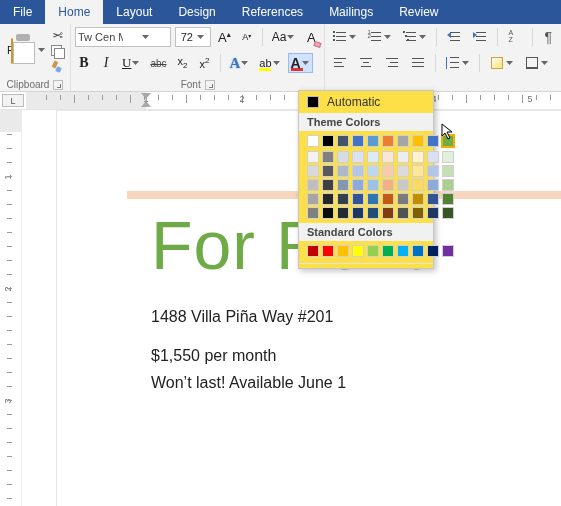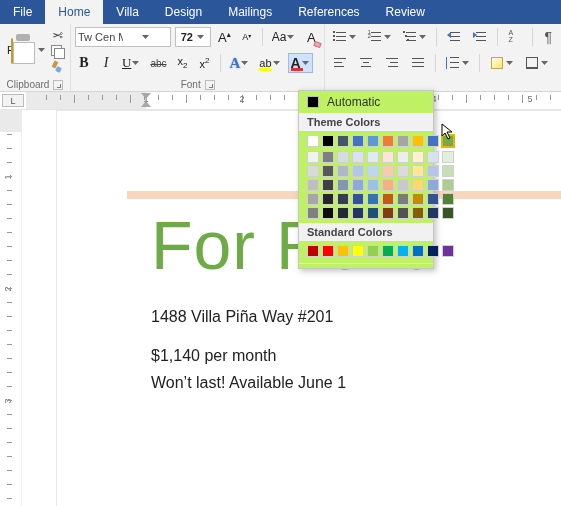--- a/index.html
+++ b/index.html
@@ -29,21 +29,21 @@
   .clip-icon .board { position:absolute; inset:4px 4px 2px 4px; background:#f7e09b; border:1px solid #c69a2d; border-radius:2px;}
   .clip-icon .clip { position:absolute; top:0; left:9px; width:14px; height:7px; background:#b0b0b0; border-radius:2px;}
   .clip-icon .paper { position:absolute; top:8px; left:6px; width:22px; height:22px; background:#fff; border:1px solid #bbb;}
   .clip-side { display:flex; flex-direction:column; gap:2px; padding:2px 0 0 0;}
   .mini { width:18px; height:14px; display:flex; align-items:center; justify-content:center; }
 
   
   .fontname { width:96px; height:20px; border:1px solid #c0c0c0; background:#fff; display:flex; align-items:center; padding:0 2px; font-size:11px; color:#444; }
   .fontname span { flex:1; white-space:nowrap; overflow:hidden; }
   .fontsize { width:36px; height:20px; border:1px solid #c0c0c0; background:#fff; display:flex; align-items:center; padding:0 3px; font-size:11px; }
-  .fontsize span { flex:1; text-align:right;font-weight:bold; }
+  .fontsize span { flex:1; text-align:right; }
   .bold { font-weight:bold; font-family:"Times New Roman",serif; font-size:14px;}
   .italic { font-style:italic; font-family:"Times New Roman",serif; font-size:14px;}
   .under { text-decoration:underline; font-family:"Times New Roman",serif; font-size:13px;}
   .abc { font-size:10px; text-decoration: line-through; color:#444;}
   .sub { font-size:11px;} .sub sub{font-size:8px;}
   .sup { font-size:11px;} .sup sup{font-size:8px;}
   .Aglow { font-family:"Times New Roman",serif; font-size:15px; color:#3b74c1; text-shadow:0 0 2px #8fb5ea; font-weight:bold;}
   .Aa { font-size:12px;}
   .hlbtn { position:relative; }
   .hlbtn .hl-swatch { position:absolute; bottom:1px; left:2px; width:12px; height:3px; background:#ffff00; }
@@ -94,21 +94,21 @@
   .vruler .vt { position:absolute; left:7px; width:5px; height:1px; background:#9a9a9a;}
   .page { flex:1; background:#fff; padding:0; position:relative; box-shadow: -1px 0 0 #e8e8e8 inset; }
   .page-inner { position:absolute; left:34px; right:0; top:0; bottom:0; border-left:1px solid #e8e8e8; border-top:1px solid #e8e8e8; background:#fff; padding:70px 20px 20px 94px;}
   .orange-bar { position:absolute; top:80px; left:70px; right:0; height:8px; background:#f6d7bd;}
   .title { font-family:"Arial Narrow","Tw Cen MT",sans-serif; font-size:68px; color:#6eab46; letter-spacing:1px; font-weight:400; margin-top:30px; line-height:1; }
   .body { margin-top:26px; font-size:16px; color:#222; line-height:1.55; font-family:"Calibri","Segoe UI",sans-serif;}
   .body p { margin-bottom:14px; }
   .body .supf { font-size:11px; vertical-align:super;}
 
   
-  .popup { position:absolute; top:66px; left:298px; width:136px; background:#bef264; border:1px solid #c6c6c6; box-shadow:2px 2px 6px rgba(0,0,0,.25); z-index:50; padding-bottom:2px;}
+  .popup { position:absolute; top:66px; left:298px; width:136px; background:#fde047; border:1px solid #c6c6c6; box-shadow:2px 2px 6px rgba(0,0,0,.25); z-index:50; padding-bottom:2px;}
   .popup .item { display:flex; align-items:center; gap:8px; padding:4px 8px; font-size:12px; color:#333; }
   .popup .hdr { padding:3px 8px; font-size:11px; font-weight:bold; color:#444; background:#f1f1f1;}
   .popup .divider { height:1px; background:#e3e3e3; margin:2px 0;}
   .swatch { width:12px; height:12px; border:1px solid #bbb; }
   .swatch.auto { background:#000; }
   .grid { display:grid; grid-template-columns: repeat(10, 13px); gap:2px; padding:4px 8px;}
   .grid .sw { width:12px; height:12px; border:1px solid #d0d0d0; cursor:pointer;}
   .grid .sw.hover { outline:2px solid #f0b000; outline-offset:-1px; border-color:#e0a000;}
   .popup .arrow-r { margin-left:auto; color:#777; font-size:10px;}
   .colorwheel { width:14px; height:14px; border-radius:50%; background:conic-gradient(red,orange,yellow,lime,cyan,blue,magenta,red); }
@@ -126,24 +126,24 @@
   .growA{font-size:13px;} .growA .sm{font-size:9px;}
   .clearfmt { position:relative; font-family:serif; font-size:13px;}
   .clearfmt .er{ position:absolute; right:-2px; bottom:-1px; width:7px; height:5px; background:#f3a5bf; border:1px solid #c77; transform:rotate(20deg);}
 </style>
 </head>
 <body>
 
 <div class="tabs">
   <div class="tab">File</div>
   <div class="tab active">Home</div>
-  <div class="tab">Villa</div>
+  <div class="tab">Layout</div>
   <div class="tab">Design</div>
+  <div class="tab">References</div>
   <div class="tab">Mailings</div>
-  <div class="tab">References</div>
   <div class="tab">Review</div>
 </div>
 
 <div class="ribbon">
 
   <div class="group" style="width:72px">
     <div class="row" style="height:44px;align-items:flex-start;">
       <div class="clip-big btn" style="height:46px">
         <div class="clip-icon">
           <div class="board"></div>
@@ -571,18 +571,18 @@
       <div class="vt" style="top: 360px;"></div>
       <div class="vt" style="top: 374px;"></div>
       <div class="vt" style="top: 388px;"></div>
     </div>
   <div class="page">
     <div class="page-inner">
       <div class="orange-bar"></div>
       <div class="title">For Rent</div>
       <div class="body">
         <p>1488 Villa Piña Way #201</p>
-        <p style="margin-bottom:2px">$1,140 per month</p>
+        <p style="margin-bottom:2px">$1,550 per month</p>
         <p>Won’t last! Available June 1</p>
       </div>
     </div>
   </div>
 </div>
 
 </body></html>

